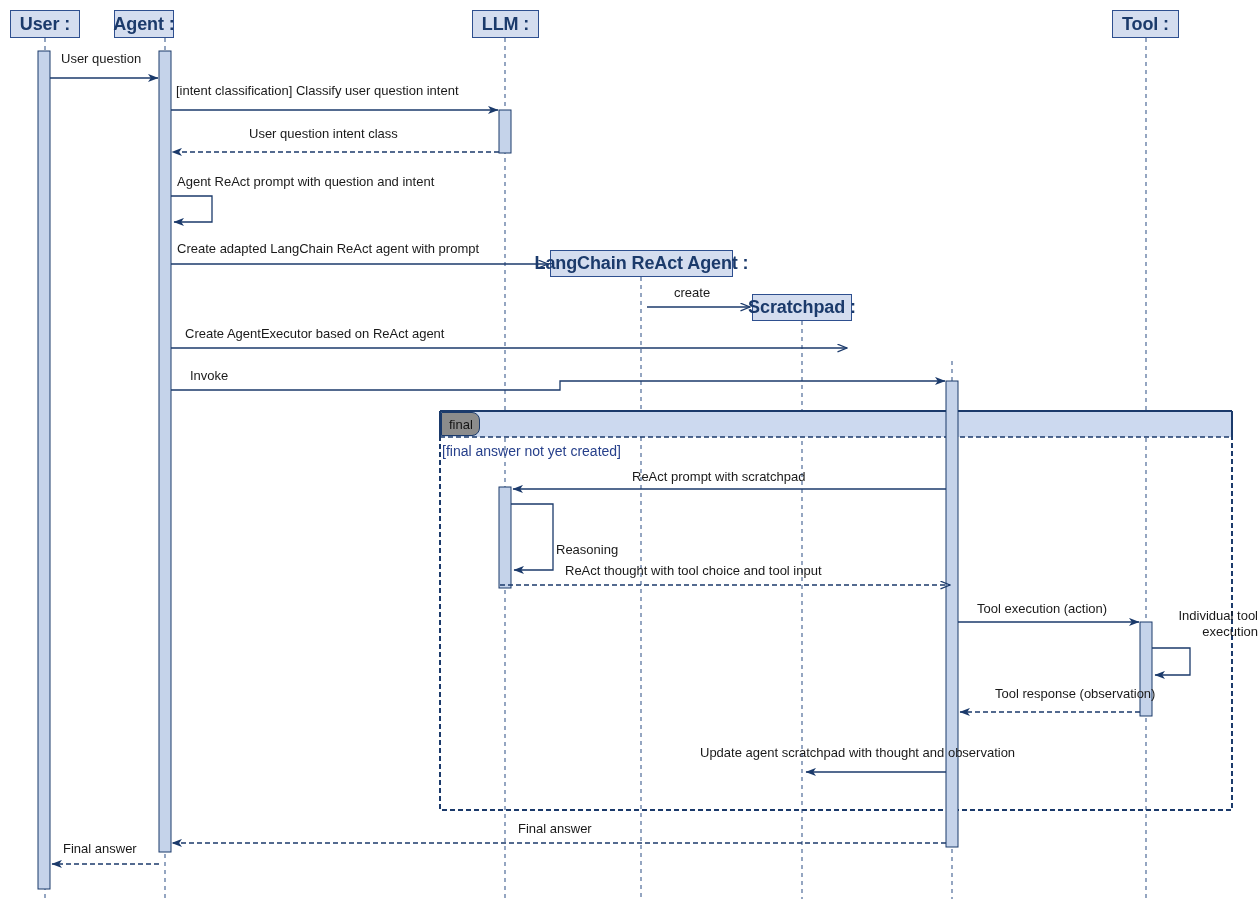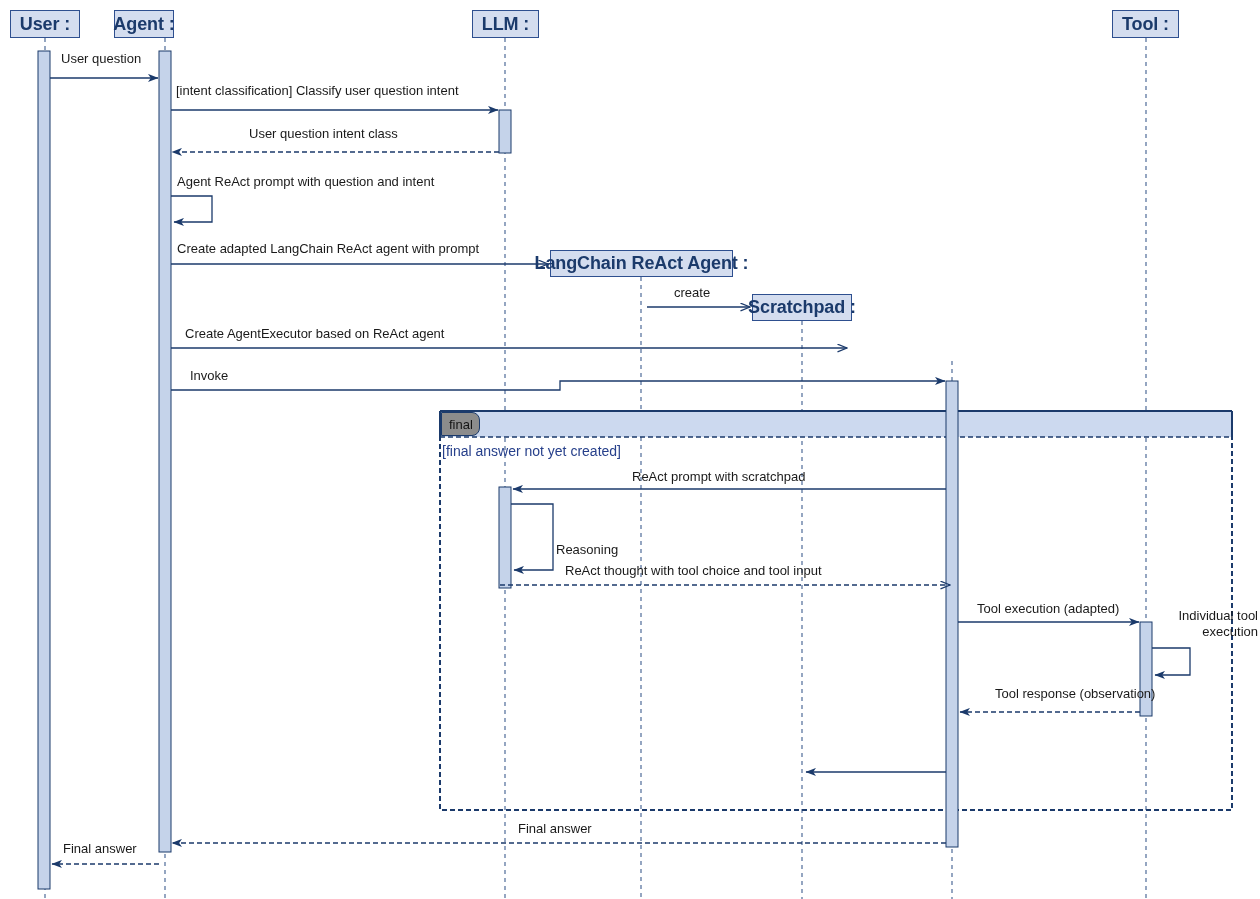--- a/index.html
+++ b/index.html
@@ -182,24 +182,25 @@
   <div class="msg-label" style="left:185px; top:326px;">Create AgentExecutor based on ReAct agent</div>
 
   <div class="msg-label" style="left:190px; top:368px;">Invoke</div>
 
   <div class="msg-label" style="left:632px; top:469px;">ReAct prompt with scratchpad</div>
 
   <div class="msg-label" style="left:556px; top:530px;margin-top:12px;">Reasoning</div>
 
   <div class="msg-label" style="left:565px; top:563px;">ReAct thought with tool choice and tool input</div>
 
-  <div class="msg-label" style="left:977px; top:601px;">Tool execution (adapted)</div>
+  <div class="msg-label" style="left:977px; top:601px;">Tool execution (action)</div>
 
   <div class="msg-label two-line" style="left:1146px; top:608px; width:112px; white-space:normal;">Individual tool execution</div>
 
   <div class="msg-label" style="left:953px; top:686px;margin-left:42px;">Tool response (observation)</div>
 
+  <div class="msg-label" style="left:700px; top:745px;">Update agent scratchpad with thought and observation</div>
 
   <div class="msg-label" style="left:518px; top:821px;">Final answer</div>
 
   <div class="msg-label" style="left:63px; top:841px;">Final answer</div>
 
 </div>
 
 </body></html>

